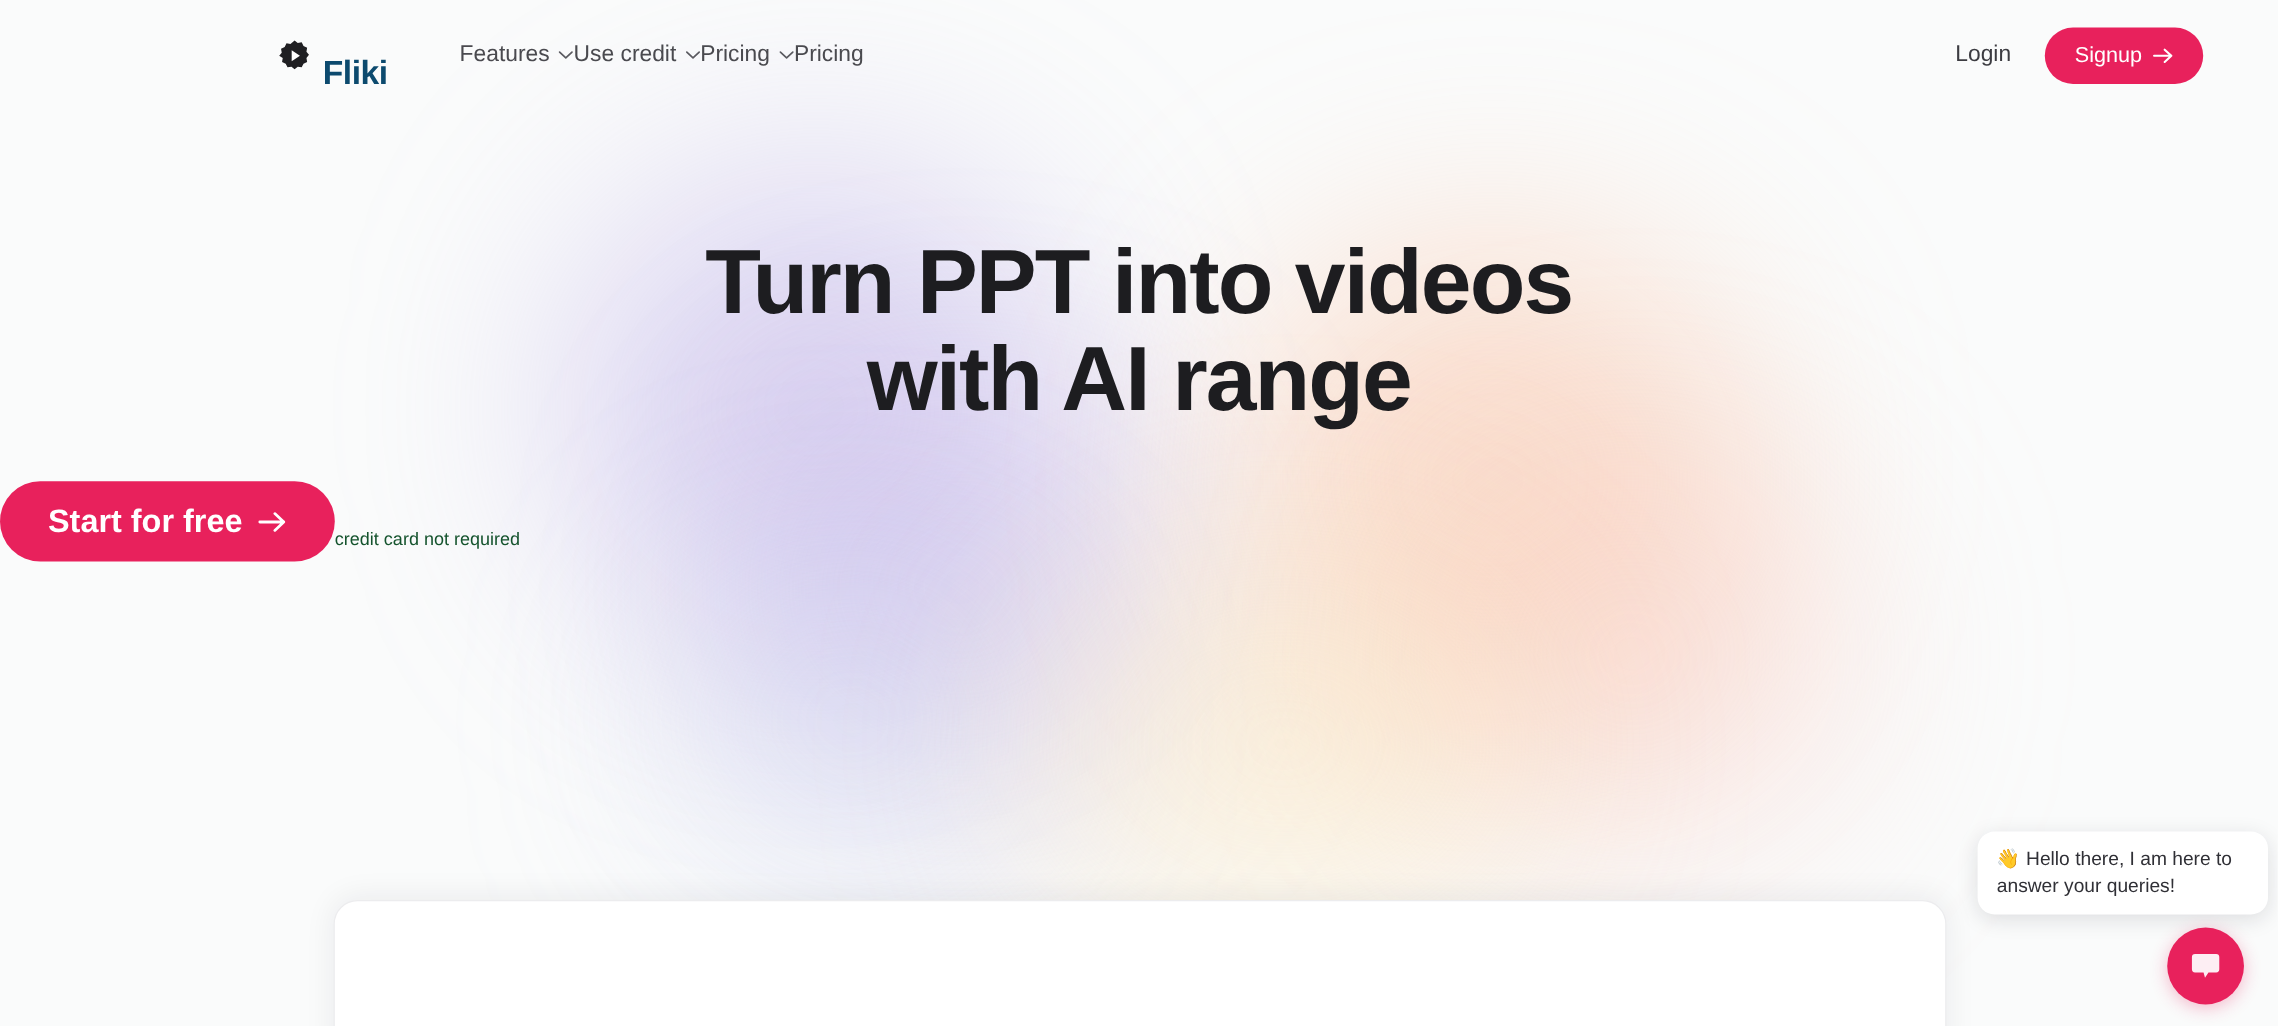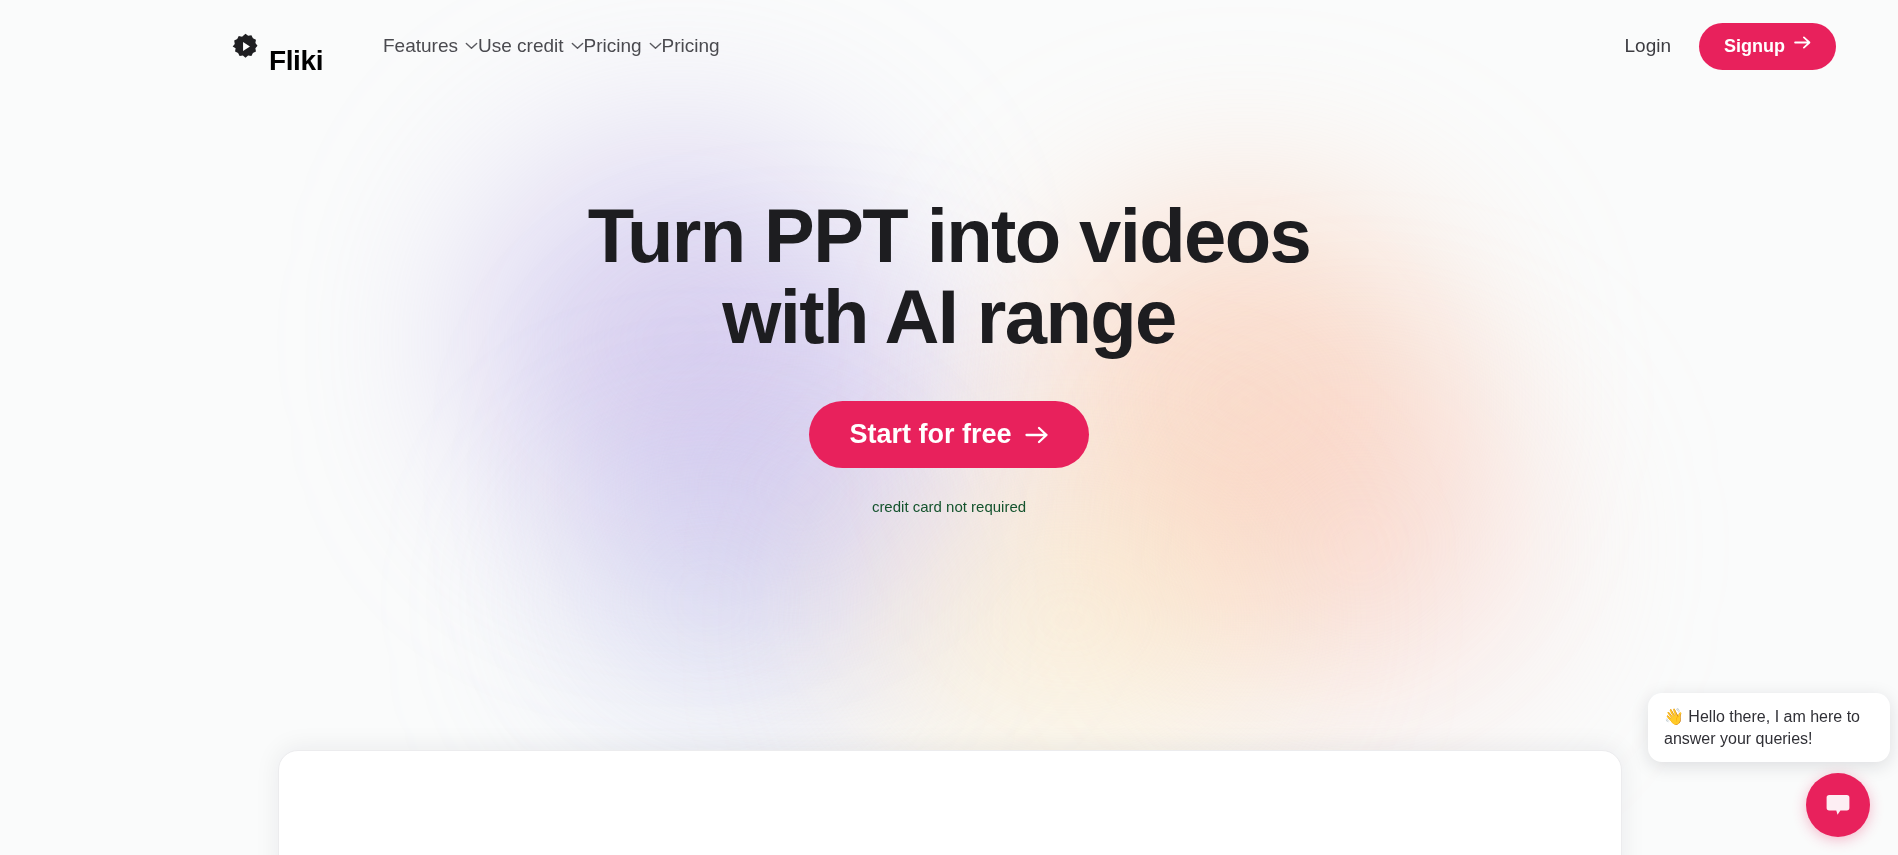--- a/index.html
+++ b/index.html
@@ -78,21 +78,21 @@
     cursor: pointer;
   }
   .brand-mark {
     width: 27px; height: 27px;
     display: block;
   }
   .brand-name {
     font-size: 28px;
     font-weight: 700;
     letter-spacing: -0.4px;
-    color: #000000;
+    color: #0c4a6e;
     margin-top: 30px;
   }
 
   .nav {
     display: flex;
     align-items: center;
     margin-left: 60px;
   }
   .nav-item {
     display: flex;
@@ -115,30 +115,30 @@
     align-items: center;
     gap: 28px;
   }
   .login-link {
     font-size: 19px;
     color: #3c3c41;
     cursor: pointer;
   }
   .signup-btn {
     display: flex;
-    align-items: flex-start;
+    align-items: center;
     gap: 9px;
     background: #e8215c;
     color: #ffffff;
     border: none;
     border-radius: 999px;
     padding: 13px 25px;
     font-family: inherit;
     font-size: 18px;
-    font-weight: 700;
+    font-weight: 400;
     cursor: pointer;
   }
   .arrow-ico {
     width: 17px; height: 13px;
     display: block;
     flex: none;
   }
 
   
   .hero {
@@ -160,21 +160,20 @@
     margin: 36px auto 0;
     max-width: 920px;
     font-size: 24px;
     line-height: 1.44;
     color: #55555c;
     font-weight: 400;
   }
   .cta-wrap {
     margin-top: 44px;
     display: flex;
-    flex-direction: column;
     align-items: center;
   }
   .cta-btn {
     display: flex;
     align-items: center;
     gap: 13px;
     background: #e8215c;
     color: #ffffff;
     border: none;
     border-radius: 999px;

